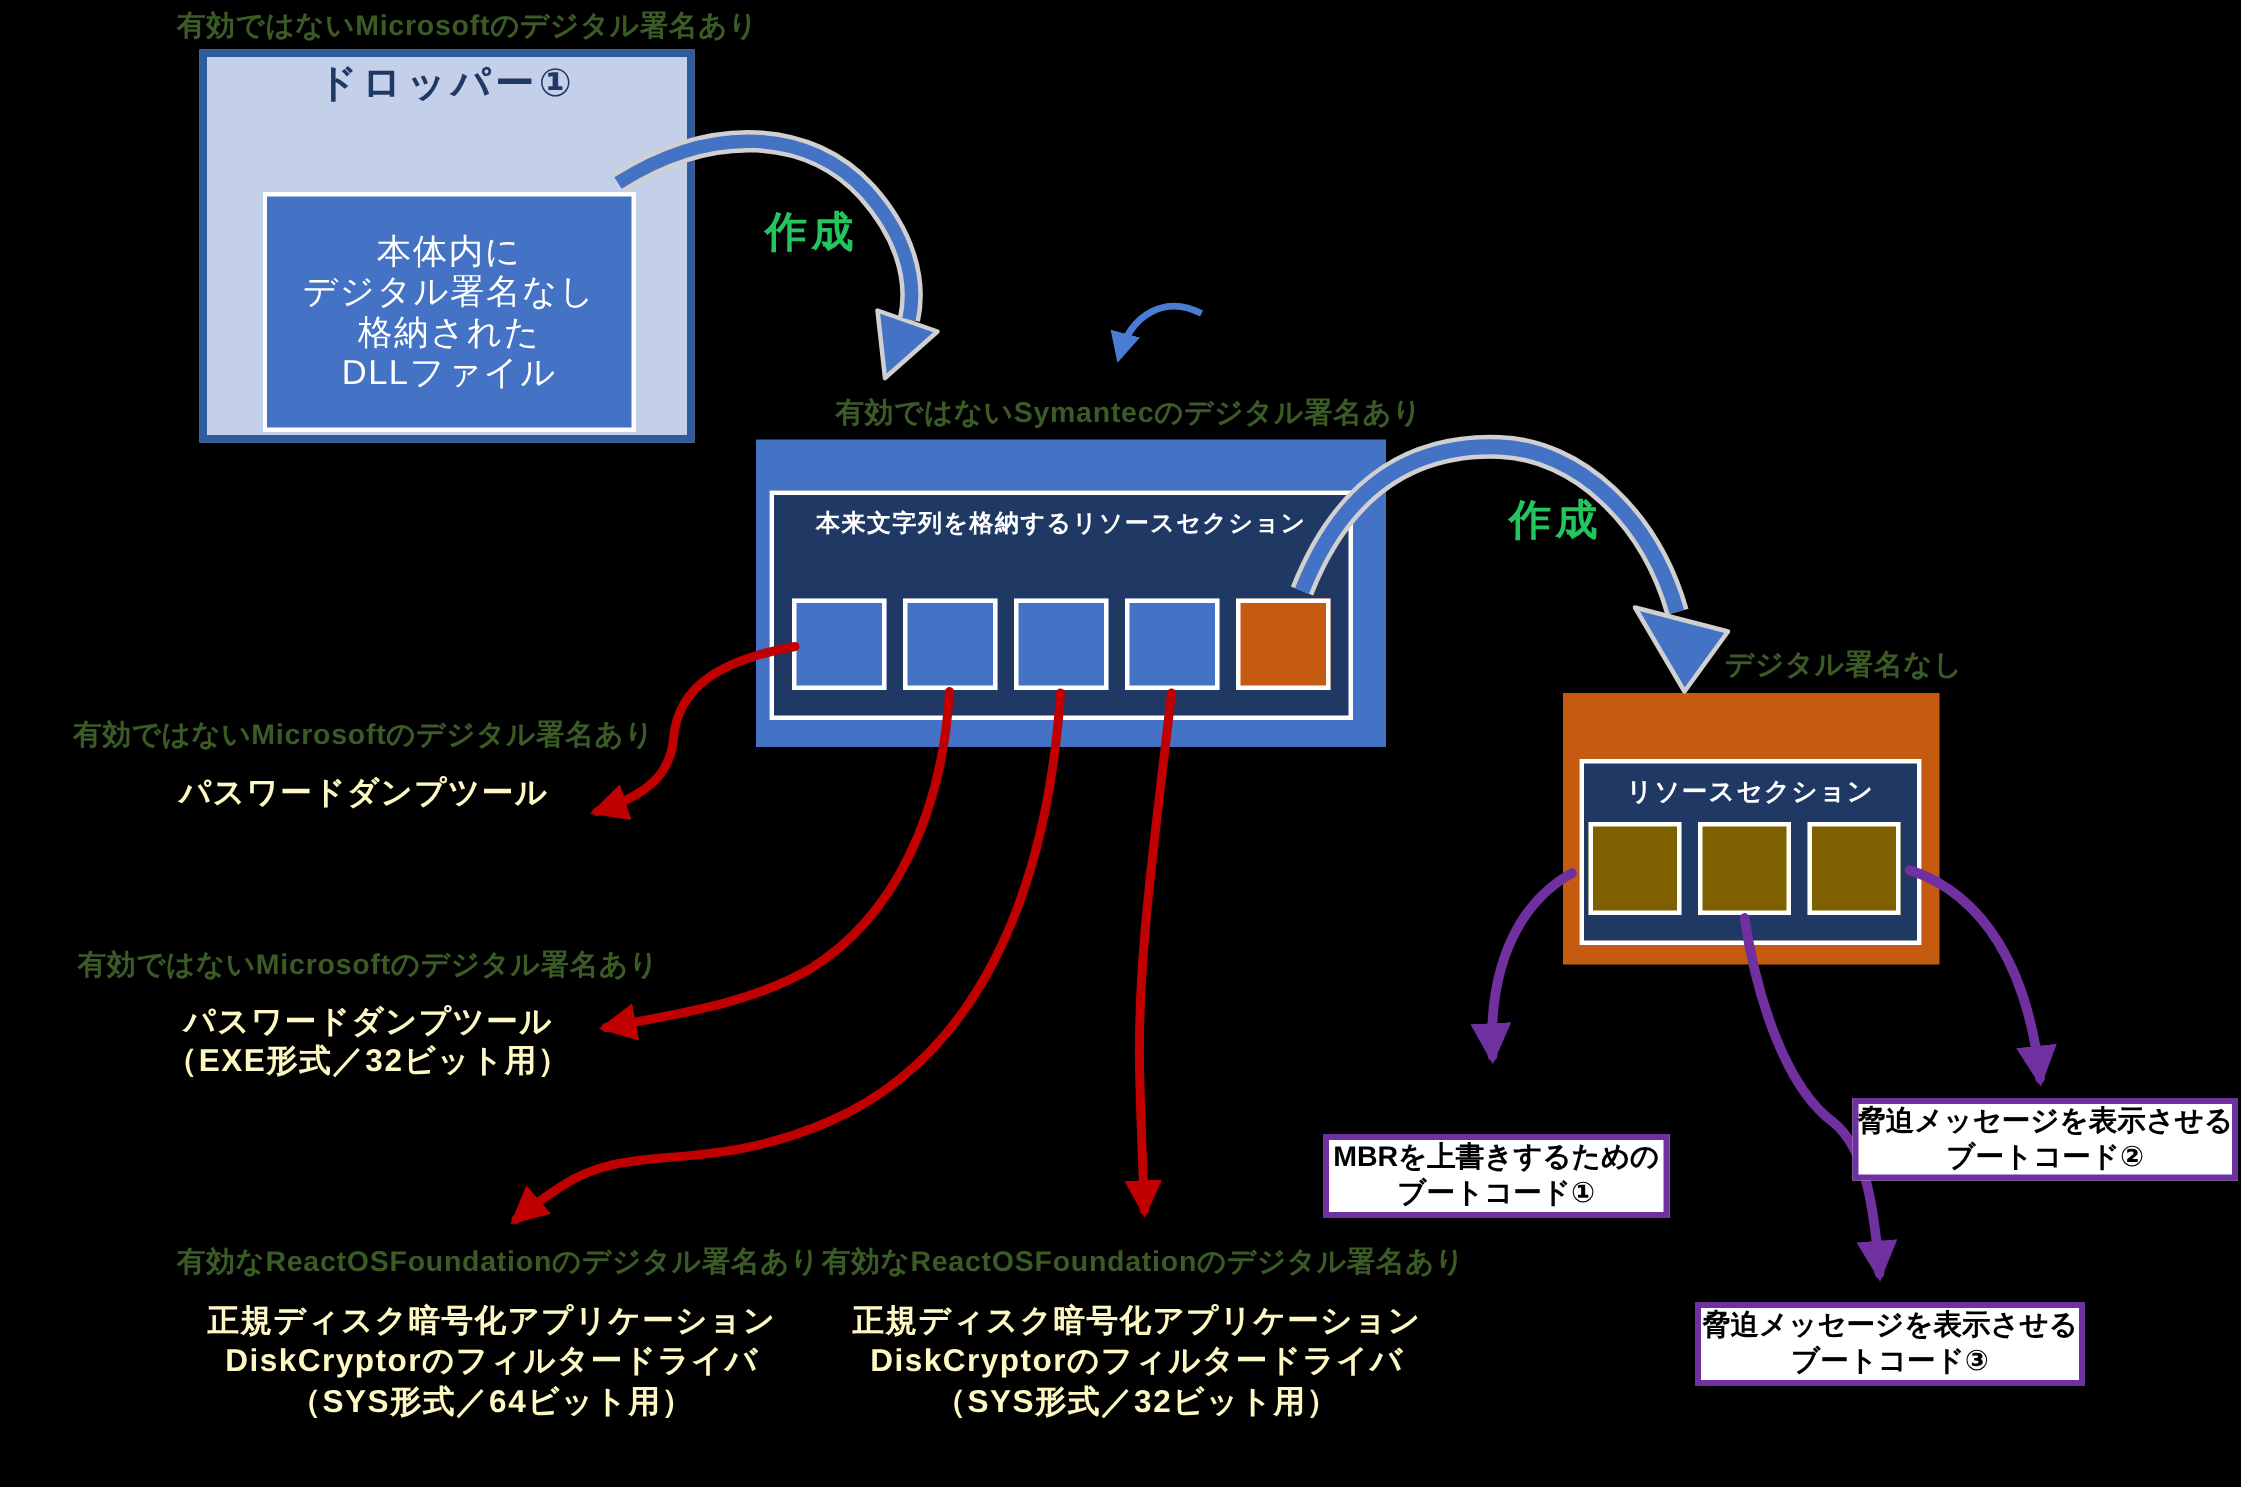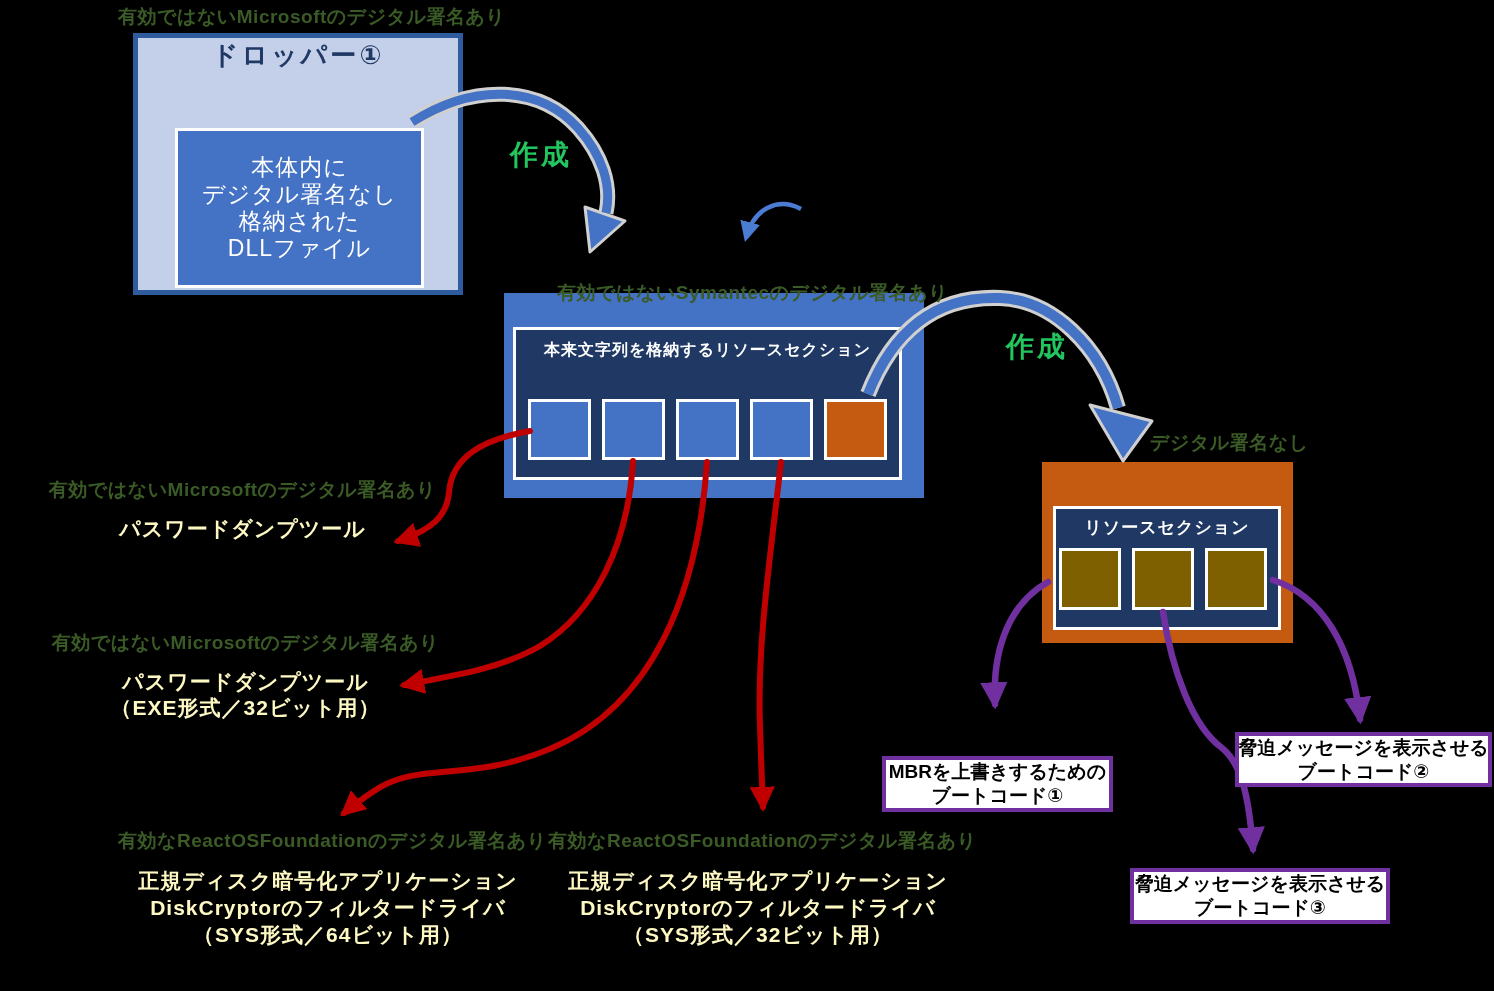--- a/index.html
+++ b/index.html
@@ -53,21 +53,21 @@
   <div class="dll-box">
     <div>本体内に</div>
     <div>デジタル署名なし</div>
     <div>格納された</div>
     <div>DLLファイル</div>
   </div>
 
   <div class="create-label" style="left:510px;top:136px">作成</div>
   <div class="create-label" style="left:1006px;top:328px">作成</div>
 
-  <div class="green-label" style="left:557px;top:280px">有効ではないSymantecのデジタル署名あり</div>
+  <div class="green-label" style="left:557px;top:262px">有効ではないSymantecのデジタル署名あり</div>
   <div class="mid-box"></div>
   <div class="mid-inner">
     <div>本来文字列を格納するリソースセクション</div>
   </div>
   <div class="slot" style="left:528px;top:399px"></div>
   <div class="slot" style="left:602px;top:399px"></div>
   <div class="slot" style="left:676px;top:399px"></div>
   <div class="slot" style="left:750px;top:399px"></div>
   <div class="slot slot-orange" style="left:824px;top:399px"></div>
 

